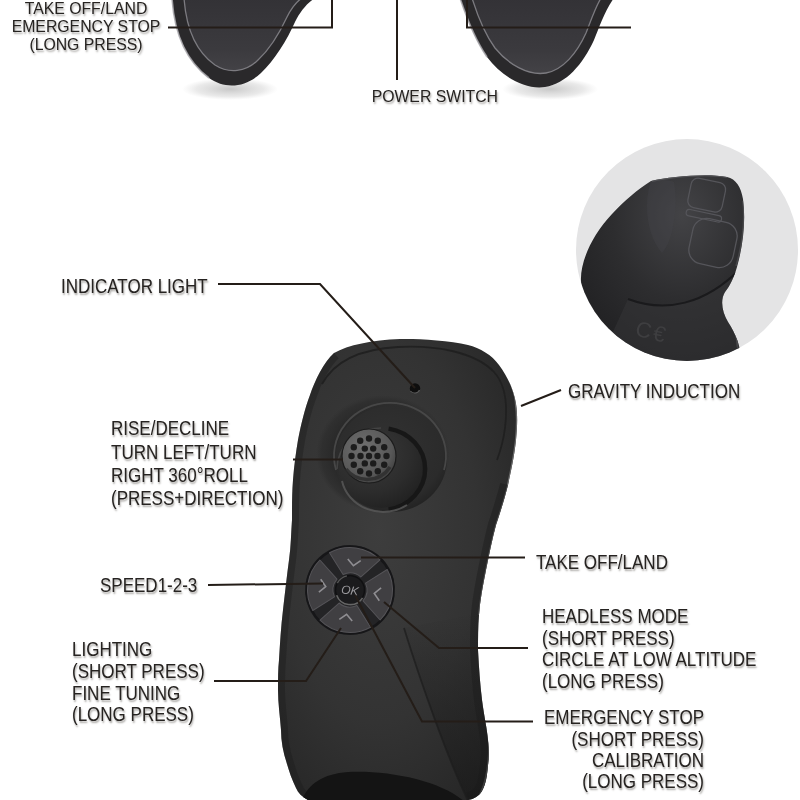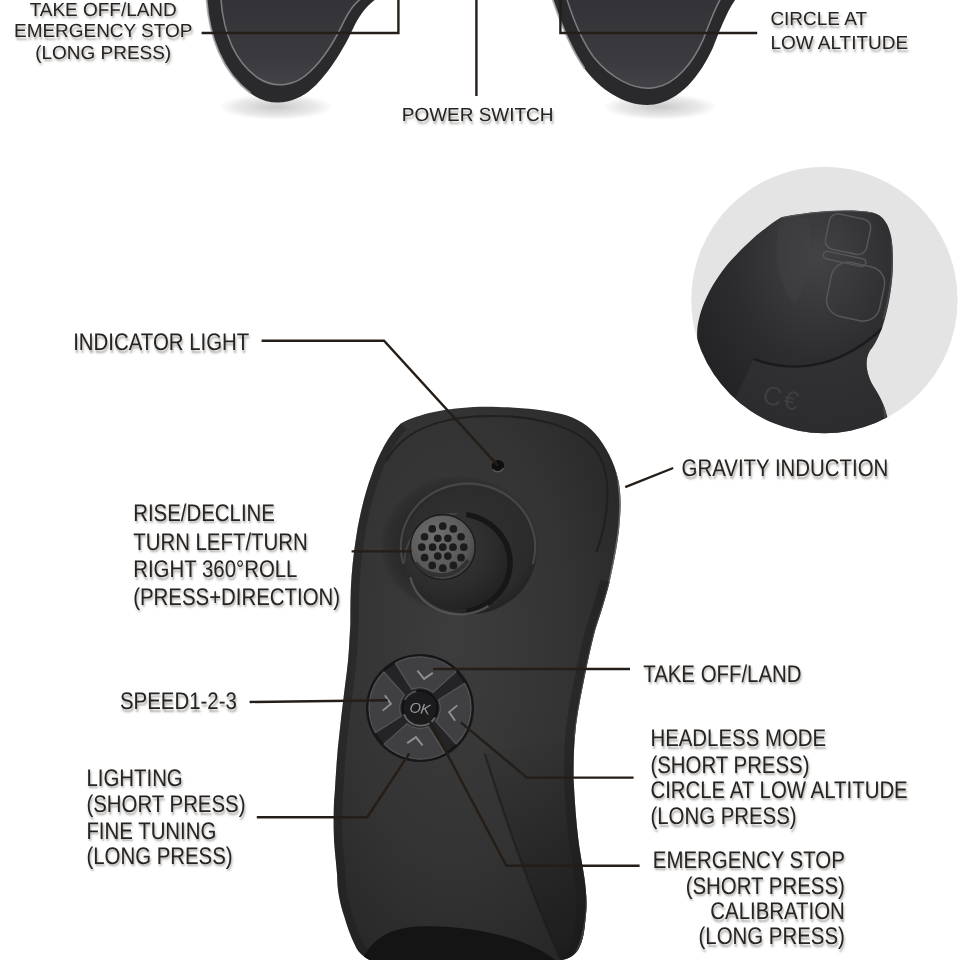--- a/index.html
+++ b/index.html
@@ -202,23 +202,21 @@
   <path d="M361,557.5 H525"></path>
   <path d="M521,406 L561,390"></path>
   <path d="M384,602 L439,648 H528"></path>
   <path d="M355,595 L422,721.5 H533"></path>
 </g>
 </svg>
 
 <div class="lbl" style="left:6px;top:0px;width:160px;text-align:center;font-size:15.8px;line-height:18px;">TAKE OFF/LAND
 EMERGENCY STOP
 (LONG PRESS)</div>
-<div class="lbl" style="left:642px;top:7.3px;font-size:15.8px;line-height:19.6px;">CIRCLE AT
-LOW ALTITUDE</div>
-<div class="lbl" style="left:298px;top:88.3px;width:200px;text-align:center;font-size:15.8px;line-height:18px;">POWER SWITCH</div>
+<div class="lbl" style="left:298px;top:88.3px;width:200px;text-align:right;font-size:15.8px;line-height:18px;">POWER SWITCH</div>
 <div class="lbl nar" style="left:61px;top:275.5px;line-height:20px;">INDICATOR LIGHT</div>
 <div class="lbl nar" style="left:111px;top:417.3px;line-height:23.3px;">RISE/DECLINE
 TURN LEFT/TURN
 RIGHT 360°ROLL
 (PRESS+DIRECTION)</div>
 <div class="lbl nar" style="left:100px;top:575px;line-height:21px;">SPEED1-2-3</div>
 <div class="lbl nar" style="left:72px;top:639.1px;line-height:21.7px;">LIGHTING
 (SHORT PRESS)
 FINE TUNING
 (LONG PRESS)</div>

